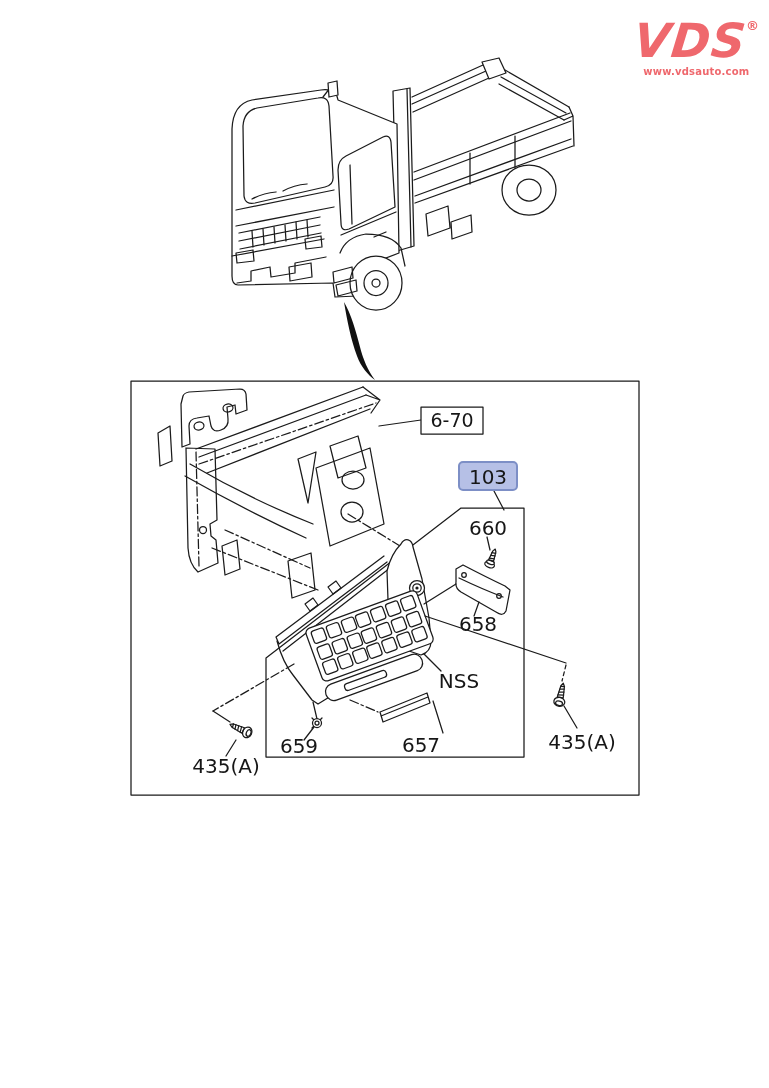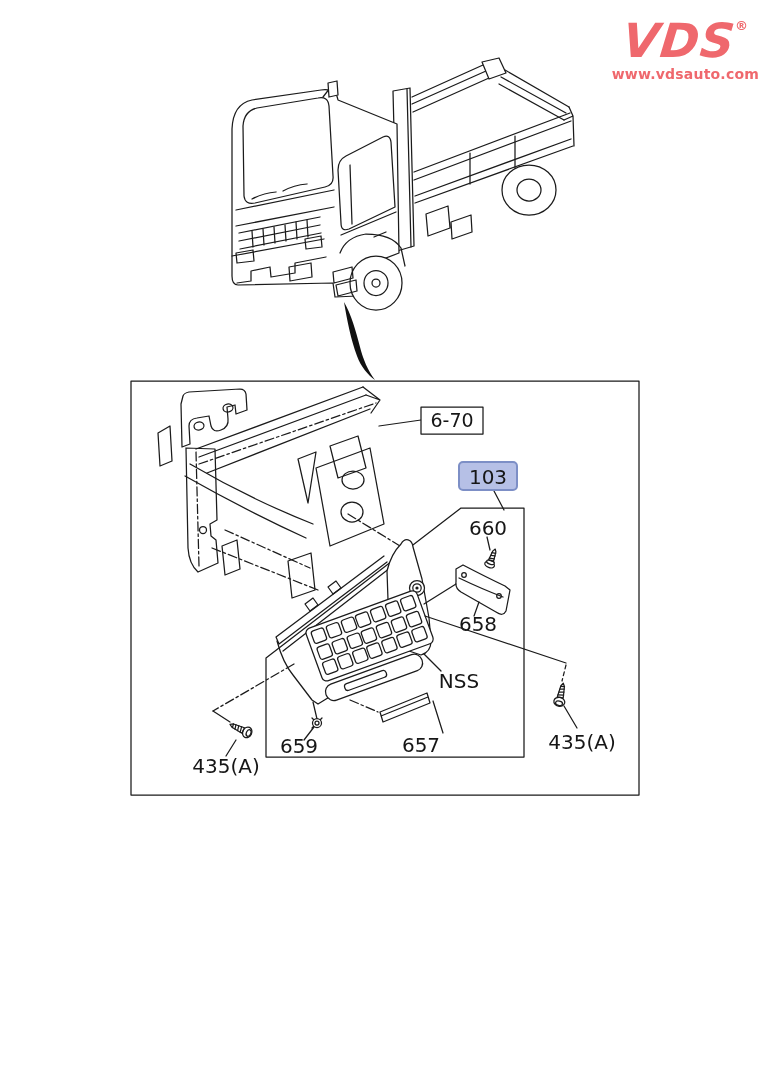--- a/index.html
+++ b/index.html
@@ -3,21 +3,21 @@
 <meta charset="utf-8">
 <style>
   html,body{margin:0;padding:0;background:#ffffff;}
   .page{position:relative;width:769px;height:1088px;background:#fff;overflow:hidden;
         font-family:"DejaVu Sans",sans-serif;}
   .logo{position:absolute;top:16px;right:10px;text-align:center;color:#ef686d;}
   .brand-row{white-space:nowrap;}
   .brand{display:inline-block;font-size:47px;font-weight:bold;font-style:italic;
          letter-spacing:1px;line-height:1.05;transform:skewX(-6deg);}
   .reg{font-size:13px;font-weight:bold;vertical-align:top;position:relative;top:2px;}
-  .site{font-size:14px;font-weight:bold;letter-spacing:.2px;margin-top:1px;}
+  .site{font-size:10px;font-weight:bold;letter-spacing:.2px;margin-top:1px;}
   svg.canvas{position:absolute;left:0;top:0;}
   .ln{fill:none;stroke:#1b1b1b;stroke-width:1.25;stroke-linejoin:round;stroke-linecap:round;}
   .wh{fill:#ffffff;}
   .dd{stroke-dasharray:9 3 2.5 3;}
   .dash2{stroke-dasharray:4 3;}
   .plabel{font-size:20px;fill:#161616;font-family:"DejaVu Sans",sans-serif;}
   .reflabel{font-size:19px;fill:#161616;font-family:"DejaVu Sans",sans-serif;}
 </style>
 </head>
 <body>

